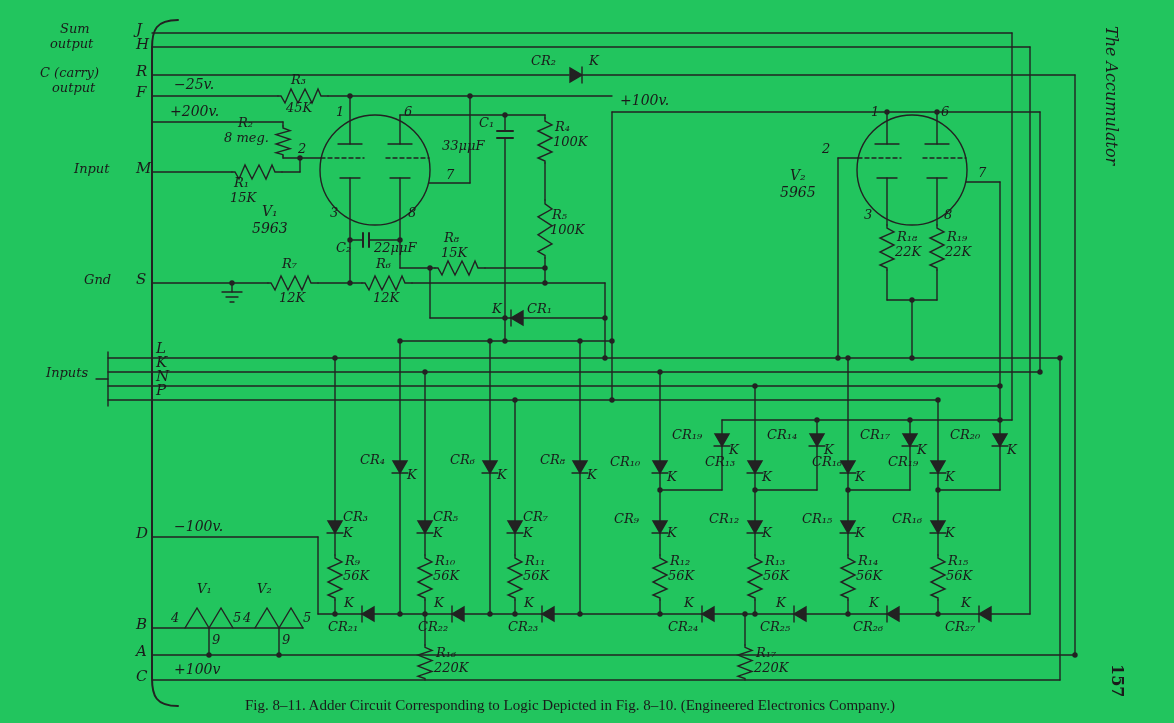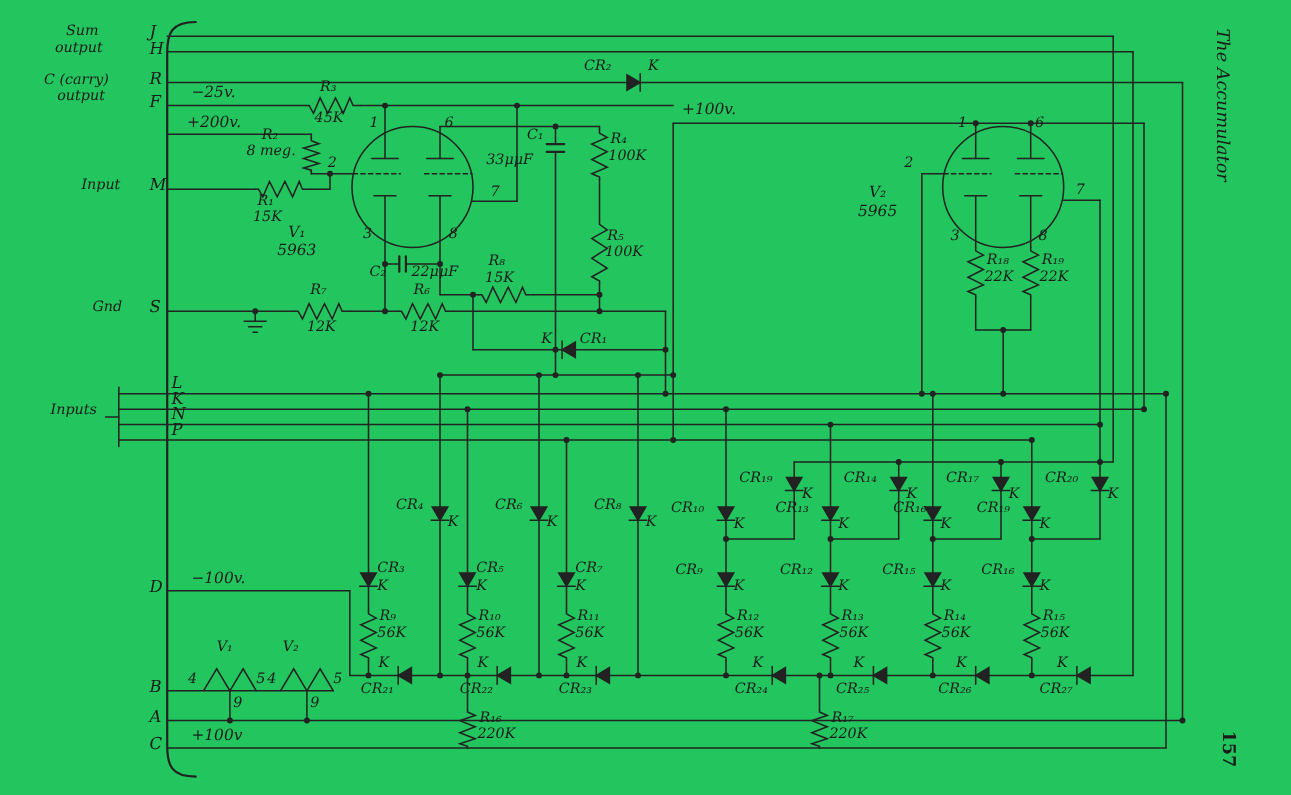--- a/index.html
+++ b/index.html
@@ -455,16 +455,17 @@
 <span class="lb" style="left:524px;top:596px">K</span>
 <span class="lb" style="left:668px;top:620px">CR₂₄</span>
 <span class="lb" style="left:684px;top:596px">K</span>
 <span class="lb" style="left:760px;top:620px">CR₂₅</span>
 <span class="lb" style="left:776px;top:596px">K</span>
 <span class="lb" style="left:853px;top:620px">CR₂₆</span>
 <span class="lb" style="left:869px;top:596px">K</span>
 <span class="lb" style="left:945px;top:620px">CR₂₇</span>
 <span class="lb" style="left:961px;top:596px">K</span>
 
+<div class="cap" style="left:150px;top:697px;width:840px">Fig. 8–11.  Adder Circuit Corresponding to Logic Depicted in Fig. 8–10.  (Engineered Electronics Company.)</div>
 <div class="vert" style="left:1102px;top:26px;height:170px">The Accumulator</div>
 <div class="pnum" style="left:1108px;top:664px">157</div>
 
 </div>
 
 </body></html>

